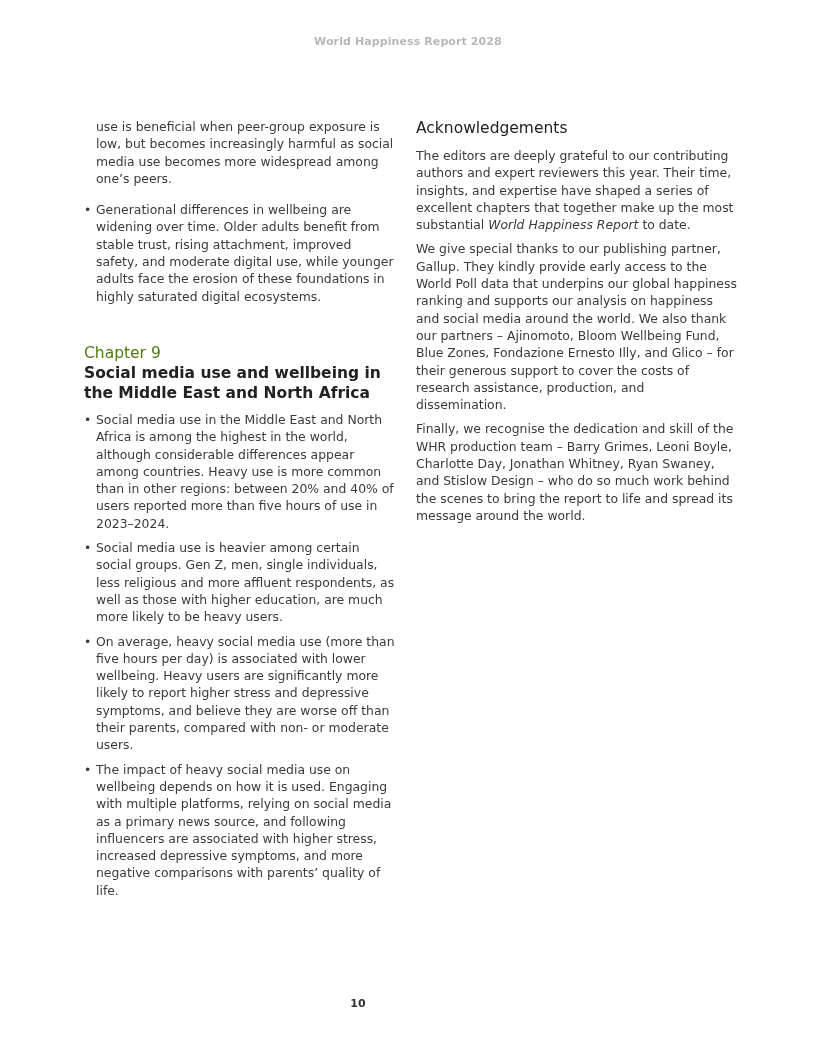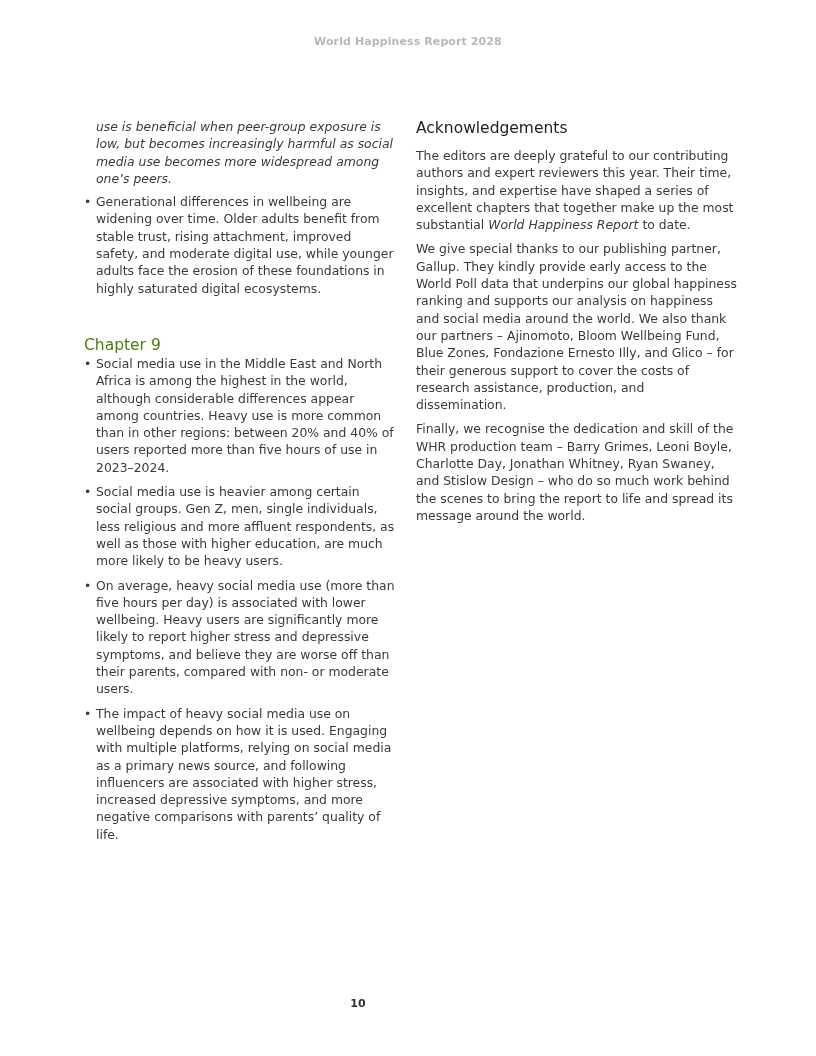--- a/index.html
+++ b/index.html
@@ -4,21 +4,21 @@
   <style>
     html, body { margin: 0; padding: 0; background: #ffffff; }
     body { width: 816px; height: 1056px; position: relative; overflow: hidden;
       font-family: "DejaVu Sans", sans-serif; color: #3a3a3a; }
     .running-header { position: absolute; top: 35px; left: 0; width: 816px; text-align: center;
       font-size: 11px; font-weight: bold; color: #b8b8b8; letter-spacing: 0.1px; }
     .col { position: absolute; top: 118px; }
     .col-left { left: 84px; width: 312px; }
     .col-right { left: 416px; width: 322px; }
     p { margin: 0; font-size: 12.4px; line-height: 17.3px; }
-    .cont { padding-left: 12px; margin-bottom: 6px; font-style: italic; }
+    .cont { padding-left: 12px; margin-bottom: 14px; }
     ul { list-style: none; margin: 0; padding: 0; }
     li { position: relative; padding-left: 12px; font-size: 12.4px; line-height: 17.3px; margin-bottom: 7px; }
     li .bullet { position: absolute; left: 0; top: 0; }
     .chapter-label { font-size: 15.5px; color: #4d7c0f; margin-top: 38px; line-height: 20px; }
     .chapter-title { font-size: 15.5px; font-weight: bold; color: #222; line-height: 20px; margin: 0 0 8px 0; }
     .ack-title { font-size: 15.5px; font-weight: normal; color: #222; margin: 0 0 9px 0; line-height: 20px; }
     .col-right p { margin-bottom: 7px; }
     em { }
     .page-number { position: absolute; top: 997px; left: 0; width: 716px; text-align: center;
       font-size: 11px; font-weight: bold; color: #333; }
@@ -31,20 +31,21 @@
 <div class="col col-left">
   <p class="cont">use is beneficial when peer-group exposure is low, but becomes increasingly harmful as social media use becomes more widespread among one’s peers.</p>
   <ul>
     <li>
       <span class="bullet">•</span>
       <span>Generational differences in wellbeing are widening over time. Older adults benefit from stable trust, rising attachment, improved safety, and moderate digital use, while younger adults face the erosion of these foundations in highly saturated digital ecosystems.</span>
     </li>
   </ul>
 
   <div class="chapter-label">Chapter 9</div>
+  <h2 class="chapter-title">Social media use and wellbeing in the Middle East and North Africa</h2>
 
   <ul>
     <li>
       <span class="bullet">•</span>
       <span>Social media use in the Middle East and North Africa is among the highest in the world, although considerable differences appear among countries. Heavy use is more common than in other regions: between 20% and 40% of users reported more than five hours of use in 2023–2024.</span>
     </li>
     <li>
       <span class="bullet">•</span>
       <span>Social media use is heavier among certain social groups. Gen Z, men, single individuals, less religious and more affluent respondents, as well as those with higher education, are much more likely to be heavy users.</span>
     </li>

